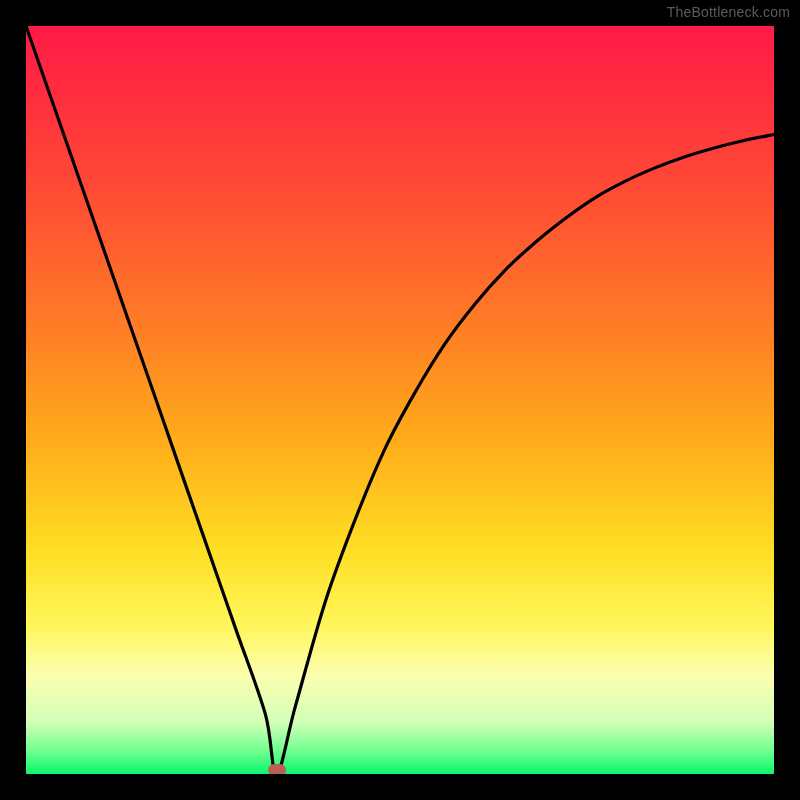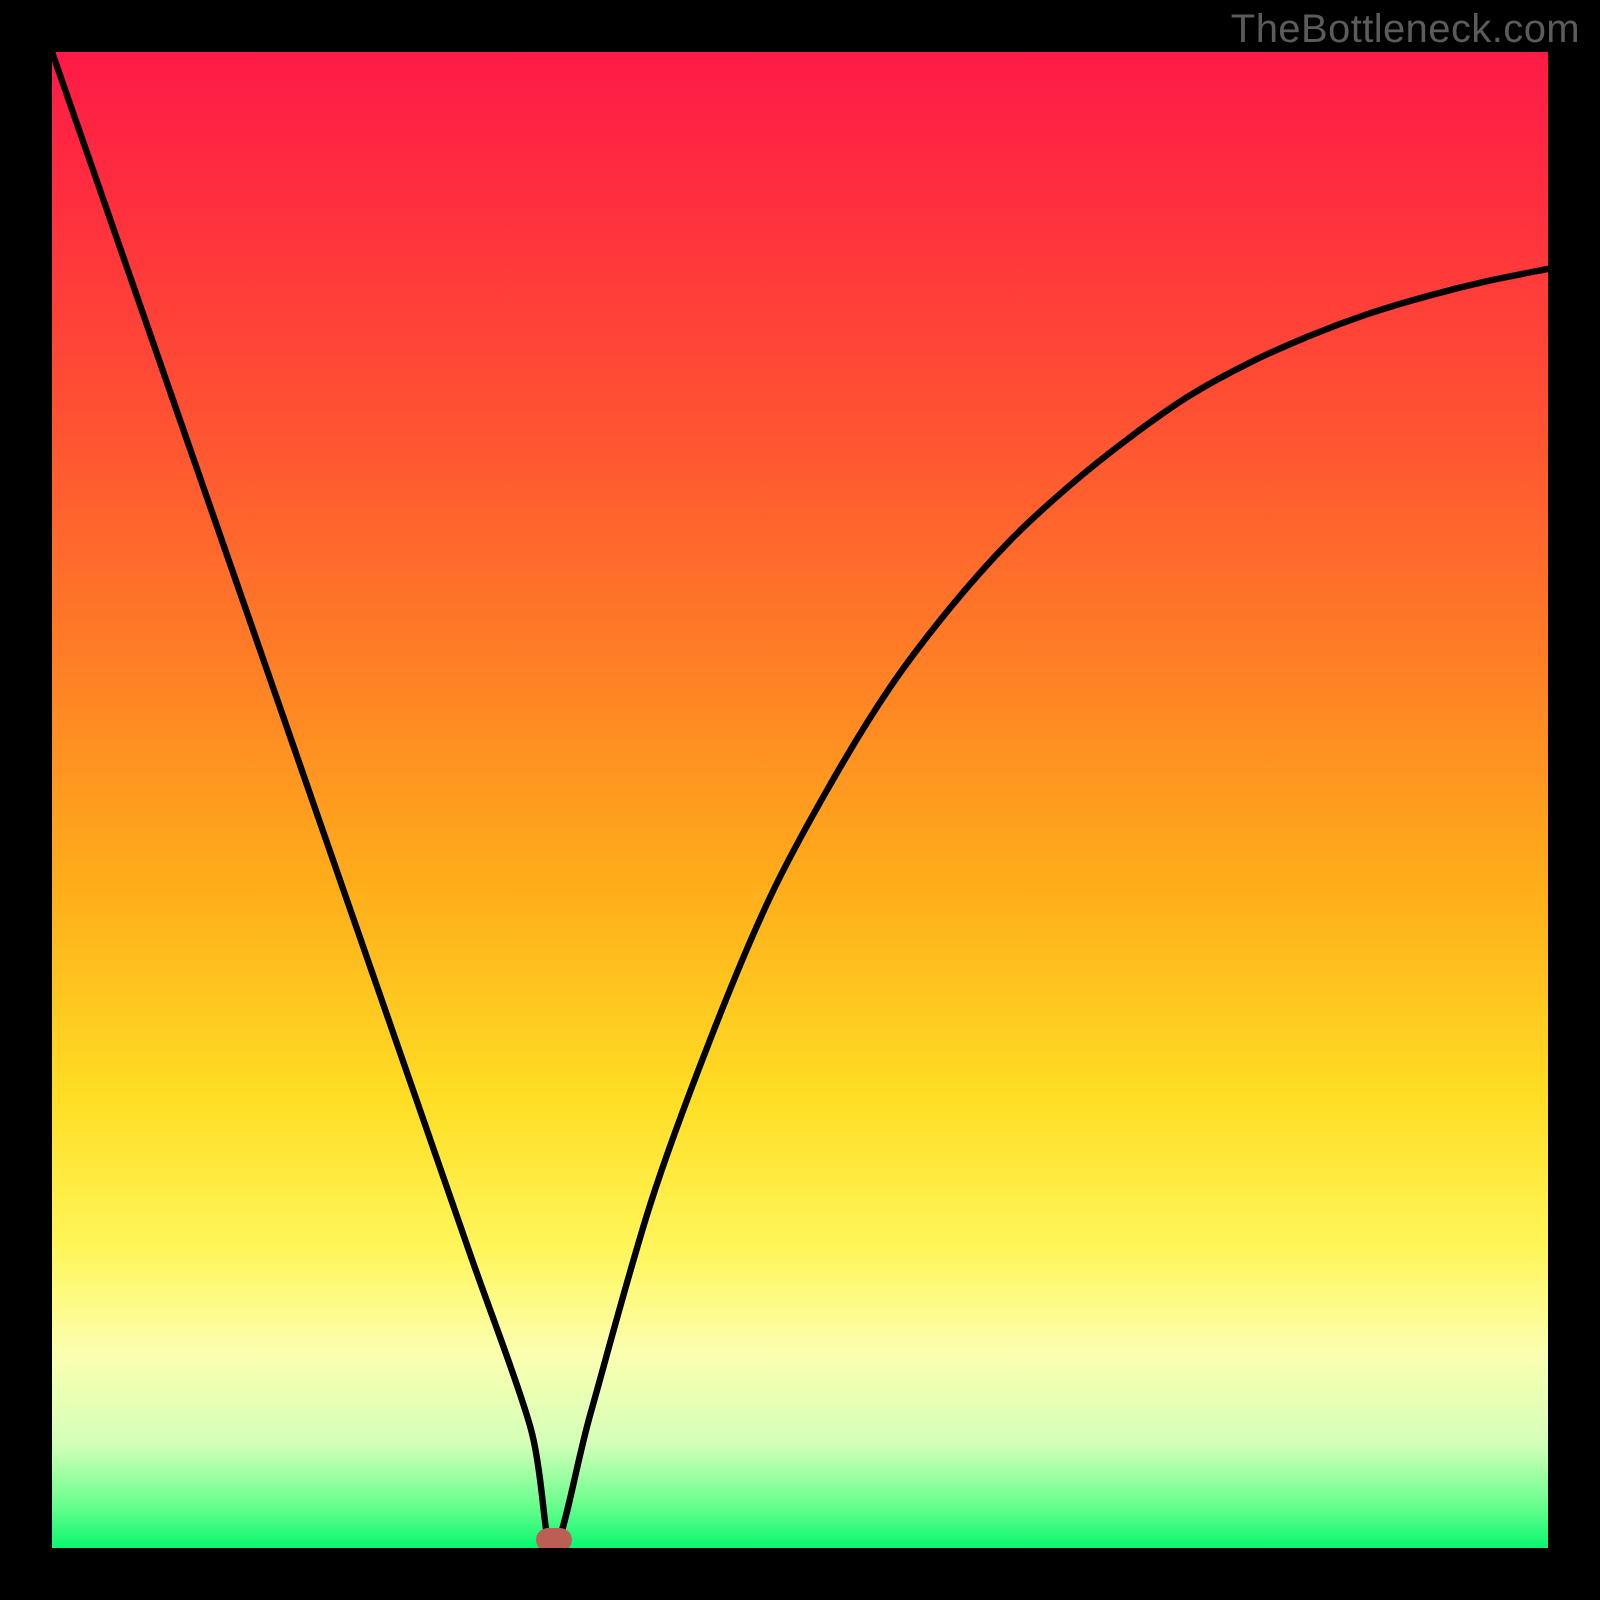--- a/index.html
+++ b/index.html
@@ -15,21 +15,21 @@
     position: relative;
     width: 800px;
     height: 800px;
     background: #000;
   }
   .watermark {
     position: absolute;
     top: 4px;
     right: 10px;
     color: #5b5b5b;
-    font-size: 20px;
+    font-size: 14px;
     font-weight: 400;
     letter-spacing: 0.2px;
     z-index: 30;
   }
   .plot {
     position: absolute;
     left: 26px;
     top: 26px;
     width: 748px;
     height: 748px;

